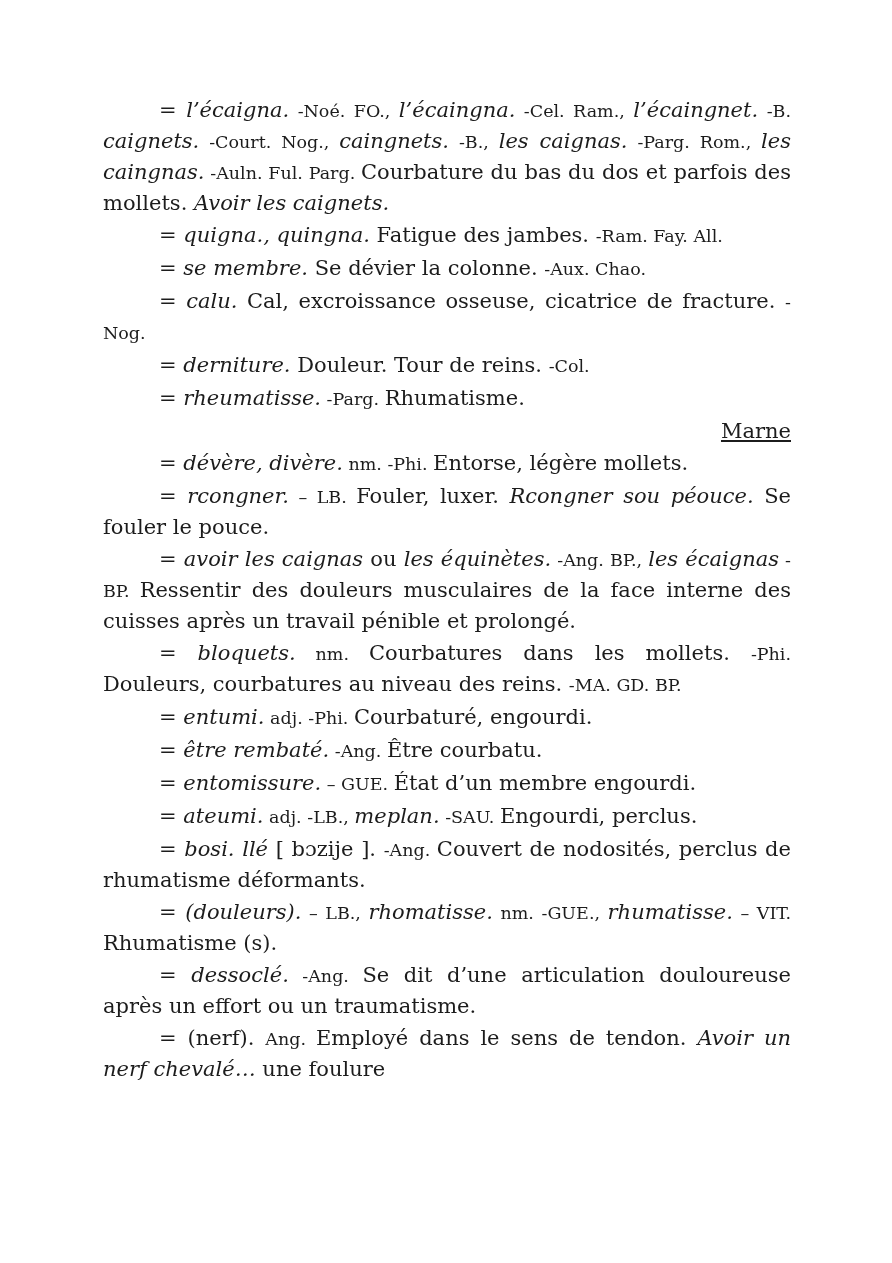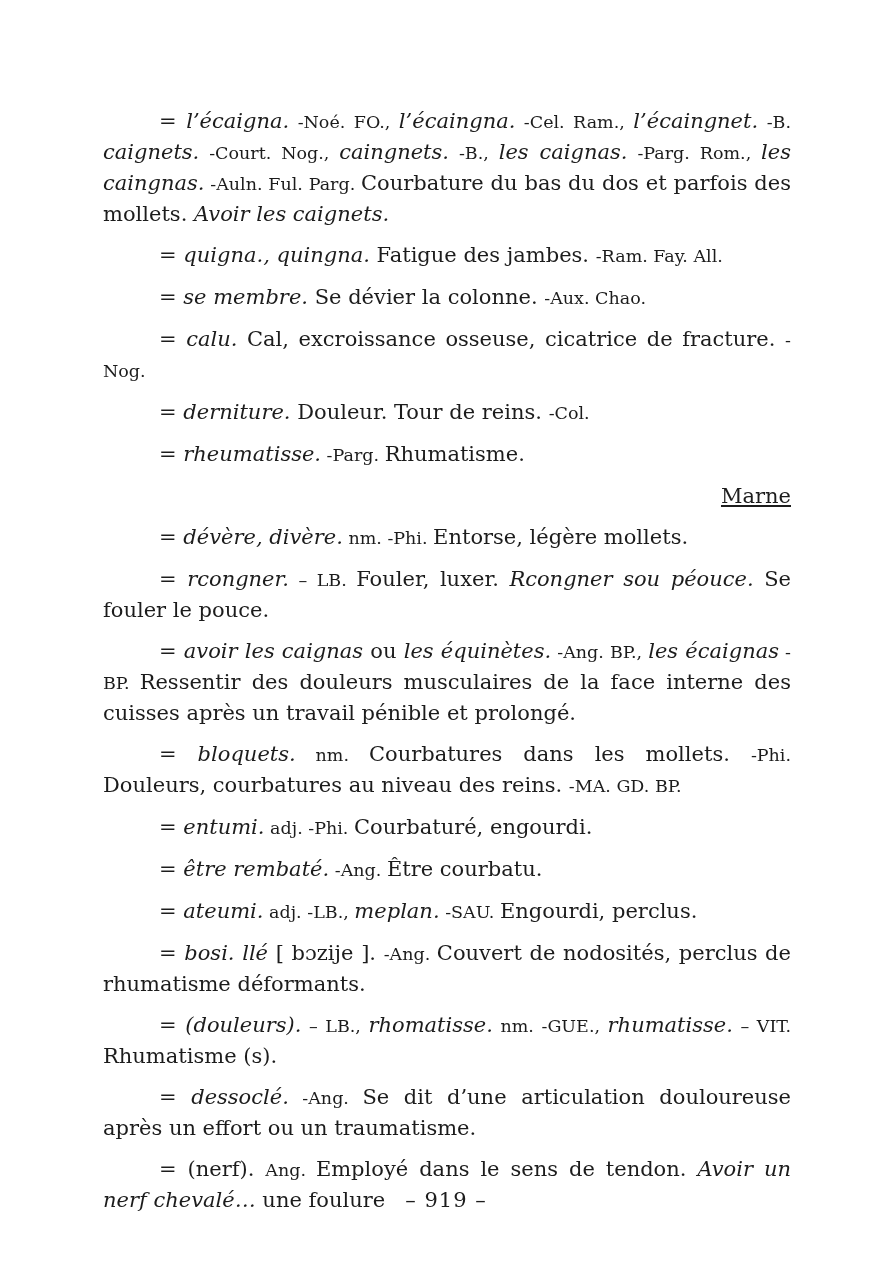--- a/index.html
+++ b/index.html
@@ -16,21 +16,21 @@
     font-family: "DejaVu Serif", serif;
     color: #1c1c1c;
   }
   .text-block {
     position: absolute;
     left: 103px;
     top: 95px;
     width: 688px;
   }
   p.para {
-    margin: 11px 0 2px 0;
+    margin: 0 0 2px 0;
     font-size: 21px;
     line-height: 30px;
     text-align: justify;
     text-indent: 56px;
   }
   p.para.heading-para {
     text-align: right;
   }
   span.r { font-style: normal; }
   span.i { font-style: italic; }
@@ -58,22 +58,20 @@
       <p class="para"><span class="r">= </span><span class="i">calu.</span><span class="r"> Cal, excroissance osseuse, cicatrice de fracture. </span><span class="sm">-Nog.</span></p>
       <p class="para"><span class="r">= </span><span class="i">derniture.</span><span class="r"> Douleur. Tour de reins. </span><span class="sm">-Col.</span></p>
       <p class="para"><span class="r">= </span><span class="i">rheumatisse.</span><span class="sm"> -Parg. </span><span class="r">Rhumatisme.</span></p>
       <p class="para heading-para"><span class="u">Marne</span></p>
       <p class="para"><span class="r">= </span><span class="i">dévère, divère.</span><span class="sm"> nm. -Phi. </span><span class="r">Entorse, légère mollets.</span></p>
       <p class="para"><span class="r">= </span><span class="i">rcongner.</span><span class="sm"> – LB. </span><span class="r">Fouler, luxer. </span><span class="i">Rcongner sou péouce.</span><span class="r"> Se fouler le pouce.</span></p>
       <p class="para"><span class="r">= </span><span class="i">avoir les caignas</span><span class="r"> ou </span><span class="i">les équinètes.</span><span class="sm"> -Ang. BP., </span><span class="i">les écaignas</span><span class="sm"> -BP. </span><span class="r">Ressentir des douleurs musculaires de la face interne des cuisses après un travail pénible et prolongé.</span></p>
       <p class="para"><span class="r">= </span><span class="i">bloquets.</span><span class="sm"> nm. </span><span class="r">Courbatures dans les mollets. </span><span class="sm">-Phi. </span><span class="r">Douleurs, courbatures au niveau des reins. </span><span class="sm">-MA. GD. BP.</span></p>
       <p class="para"><span class="r">= </span><span class="i">entumi.</span><span class="sm"> adj. -Phi. </span><span class="r">Courbaturé, engourdi.</span></p>
       <p class="para"><span class="r">= </span><span class="i">être rembaté.</span><span class="sm"> -Ang. </span><span class="r">Être courbatu.</span></p>
+      <p class="para"><span class="r">= </span><span class="i">entomissure.</span><span class="sm"> – GUE. </span><span class="r">État d’un membre engourdi.</span></p>
       <p class="para"><span class="r">= </span><span class="i">ateumi.</span><span class="sm"> adj. -LB., </span><span class="i">meplan.</span><span class="sm"> -SAU. </span><span class="r">Engourdi, perclus.</span></p>
       <p class="para"><span class="r">= </span><span class="i">bosi. llé</span><span class="r"> [ bɔzije ]. </span><span class="sm">-Ang. </span><span class="r">Couvert de nodosités, perclus de rhumatisme déformants.</span></p>
       <p class="para"><span class="r">= </span><span class="i">(douleurs).</span><span class="sm"> – LB., </span><span class="i">rhomatisse.</span><span class="sm"> nm. -GUE., </span><span class="i">rhumatisse.</span><span class="sm"> – VIT. </span><span class="r">Rhumatisme (s).</span></p>
       <p class="para"><span class="r">= </span><span class="i">dessoclé.</span><span class="sm"> -Ang. </span><span class="r">Se dit d’une articulation douloureuse après un effort ou un traumatisme.</span></p>
       <p class="para"><span class="r">= </span><span class="r">(nerf). </span><span class="sm">Ang. </span><span class="r">Employé dans le sens de tendon. </span><span class="i">Avoir un nerf chevalé… </span><span class="r">une foulure</span></p>
     </div>
-  <div class="footer">
-    <span>– 919 –</span>
-  </div>
 </div>
 
 </body></html>

